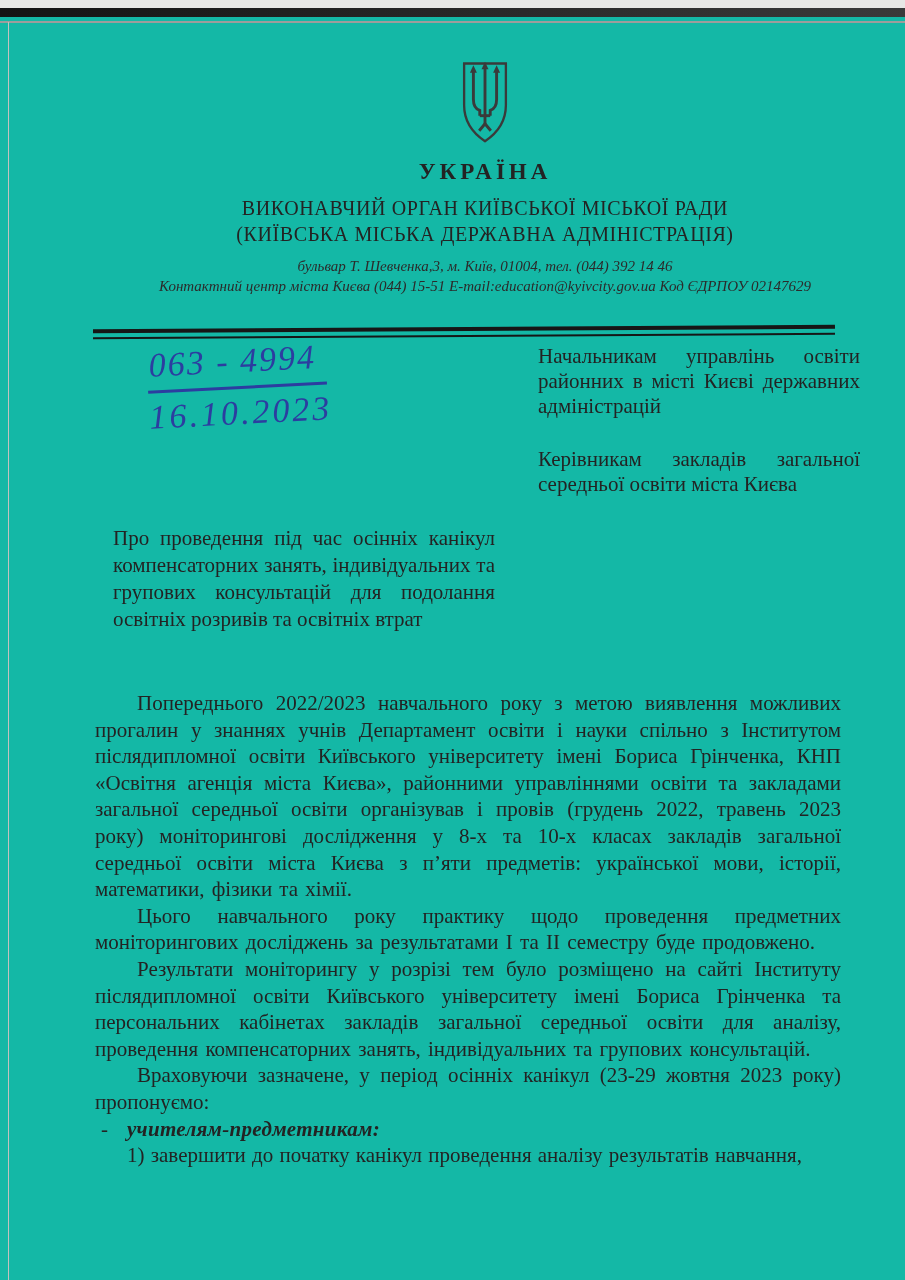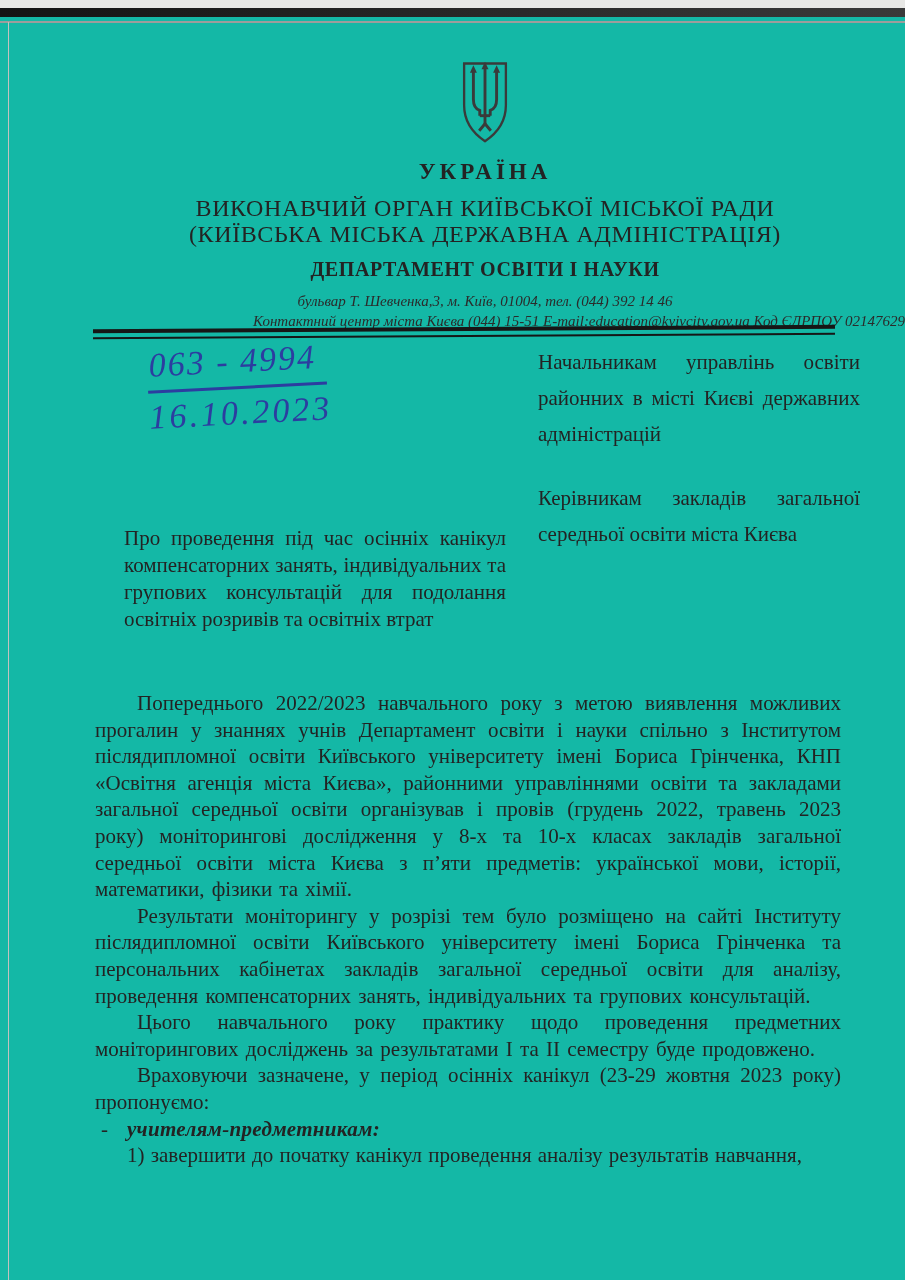--- a/index.html
+++ b/index.html
@@ -15,44 +15,44 @@
   
   .scan-top-bar{position:absolute;top:0;left:0;width:905px;height:9px;
     background:linear-gradient(to right,#141414,#3a3a3a);}
   .scan-top-line{position:absolute;top:13px;left:0;width:905px;height:2px;background:#9d9d9b;}
   .scan-left-line{position:absolute;top:14px;left:8px;width:1px;height:1266px;background:#c2c2bf;}
 
   
   .letterhead{position:absolute;top:52px;left:65px;width:840px;text-align:center;}
   .emblem{display:inline-block;margin-bottom:6px;}
   .country{font-weight:bold;font-size:23px;letter-spacing:4px;margin-top:2px;}
-  .org1,.org2{font-size:24px;letter-spacing:.6px;line-height:23px;margin-top:3px;}
+  .org1,.org2{font-size:20px;letter-spacing:.6px;line-height:23px;margin-top:3px;}
   .org1{margin-top:12px;}
   .dept{font-weight:bold;font-size:20px;letter-spacing:.6px;margin-top:12px;}
   .addr{font-style:italic;font-size:15px;margin-top:12px;color:#2b2b2b;}
-  .contacts{font-style:italic;font-size:15px;margin-top:3px;color:#2b2b2b;text-align:right;}
+  .contacts{font-style:italic;font-size:15px;margin-top:3px;color:#2b2b2b;}
 
   .rule{position:absolute;top:319px;left:93px;width:742px;height:4px;
     border-top:4px solid #161616;border-bottom:2px solid #161616;
     transform:rotate(-0.35deg);}
 
   
   .handwriting{position:absolute;top:334px;left:148px;
     color:#2c3da0;font-style:italic;font-size:34px;letter-spacing:2px;
     transform:rotate(-3deg);line-height:1.1;}
   .reg-num{display:inline-block;border-bottom:3px solid #2c3da0;padding:0 10px 7px 2px;}
   .reg-date{margin-top:5px;letter-spacing:3px;}
 
   
   .addressees{position:absolute;top:336px;left:538px;width:322px;
-    font-size:21px;line-height:36px;text-align:justify;}
+    font-size:21px;line-height:25px;text-align:justify;}
   .addressees p{margin:0 0 28px 0;}
 
   
-  .subject{position:absolute;top:517px;left:124px;width:382px;
+  .subject{position:absolute;top:517px;left:113px;width:382px;
     font-size:21px;line-height:27px;text-align:justify;}
 
   
   .body{position:absolute;top:682px;left:95px;width:746px;
     font-size:21px;line-height:26.6px;}
   .salutation{text-align:center;margin:0 0 27px 0;transform:translateX(14px);}
   .para{margin:0;text-indent:42px;text-align:justify;word-spacing:2px;}
   .bullet-line{margin:0;display:flex;align-items:baseline;}
   .bullet-line .dash{padding-left:6px;width:26px;flex:0 0 auto;}
   .bullet-line .txt{font-weight:bold;font-style:italic;letter-spacing:.3px;}
@@ -81,43 +81,42 @@
         <g fill="#3a3a3a">
           <path d="M30 9 L24 22 H36 Z"></path>
           <path d="M70 9 L64 22 H76 Z"></path>
           <path d="M50 3 L44 16 H56 Z"></path>
         </g>
       </svg>
     </div>
     <div class="country">УКРАЇНА</div>
     <div class="org1">ВИКОНАВЧИЙ ОРГАН КИЇВСЬКОЇ МІСЬКОЇ РАДИ</div>
     <div class="org2">(КИЇВСЬКА МІСЬКА ДЕРЖАВНА АДМІНІСТРАЦІЯ)</div>
-    <div class="dept">ДЕПАРТАМЕНТ ОСВІТИ І НАУКИ</div>
     <div class="addr">бульвар Т. Шевченка,3, м. Київ, 01004,  тел. (044) 392 14 46</div>
     <div class="contacts">Контактний центр міста Києва (044) 15-51  E-mail:education@kyivcity.gov.ua  Код ЄДРПОУ 02147629</div>
   </header>
 
   <div class="rule"></div>
 
   <div class="handwriting">
     <div class="reg-num">063 - 4994</div>
     <div class="reg-date">16.10.2023</div>
   </div>
 
   <div class="addressees">
     <p>Начальникам управлінь освіти районних в місті Києві державних адміністрацій</p>
     <p>Керівникам закладів загальної середньої освіти міста Києва</p>
   </div>
 
   <div class="subject">Про проведення під час осінніх канікул компенсаторних занять, індивідуальних та групових консультацій для подолання освітніх розривів та освітніх втрат</div>
 
   <div class="body">
     <p class="para">Попереднього 2022/2023 навчального року з метою виявлення можливих прогалин у знаннях учнів Департамент освіти і науки спільно з Інститутом післядипломної освіти Київського університету імені Бориса Грінченка, КНП «Освітня агенція міста Києва», районними управліннями освіти та закладами загальної середньої освіти організував і провів (грудень 2022, травень 2023 року) моніторингові дослідження у 8-х та 10-х класах закладів загальної середньої освіти міста Києва з п’яти предметів: української мови, історії, математики, фізики та хімії.</p>
+    <p class="para">Цього навчального року практику щодо проведення предметних моніторингових досліджень за результатами І та ІІ семестру буде продовжено.</p>
     <p class="para">Результати моніторингу у розрізі тем було розміщено на сайті Інституту післядипломної освіти Київського університету імені Бориса Грінченка та персональних кабінетах закладів загальної середньої освіти для аналізу, проведення компенсаторних занять, індивідуальних та групових консультацій.</p>
-    <p class="para">Цього навчального року практику щодо проведення предметних моніторингових досліджень за результатами І та ІІ семестру буде продовжено.</p>
     <p class="para">Враховуючи зазначене, у період осінніх канікул (23-29 жовтня 2023 року) пропонуємо:</p>
     <p class="bullet-line">
       <span class="dash">-</span>
       <span class="txt">учителям-предметникам:</span>
     </p>
     <p class="numbered">1) завершити до початку канікул проведення аналізу результатів навчання,</p>
   </div>
 
 </div>
 

